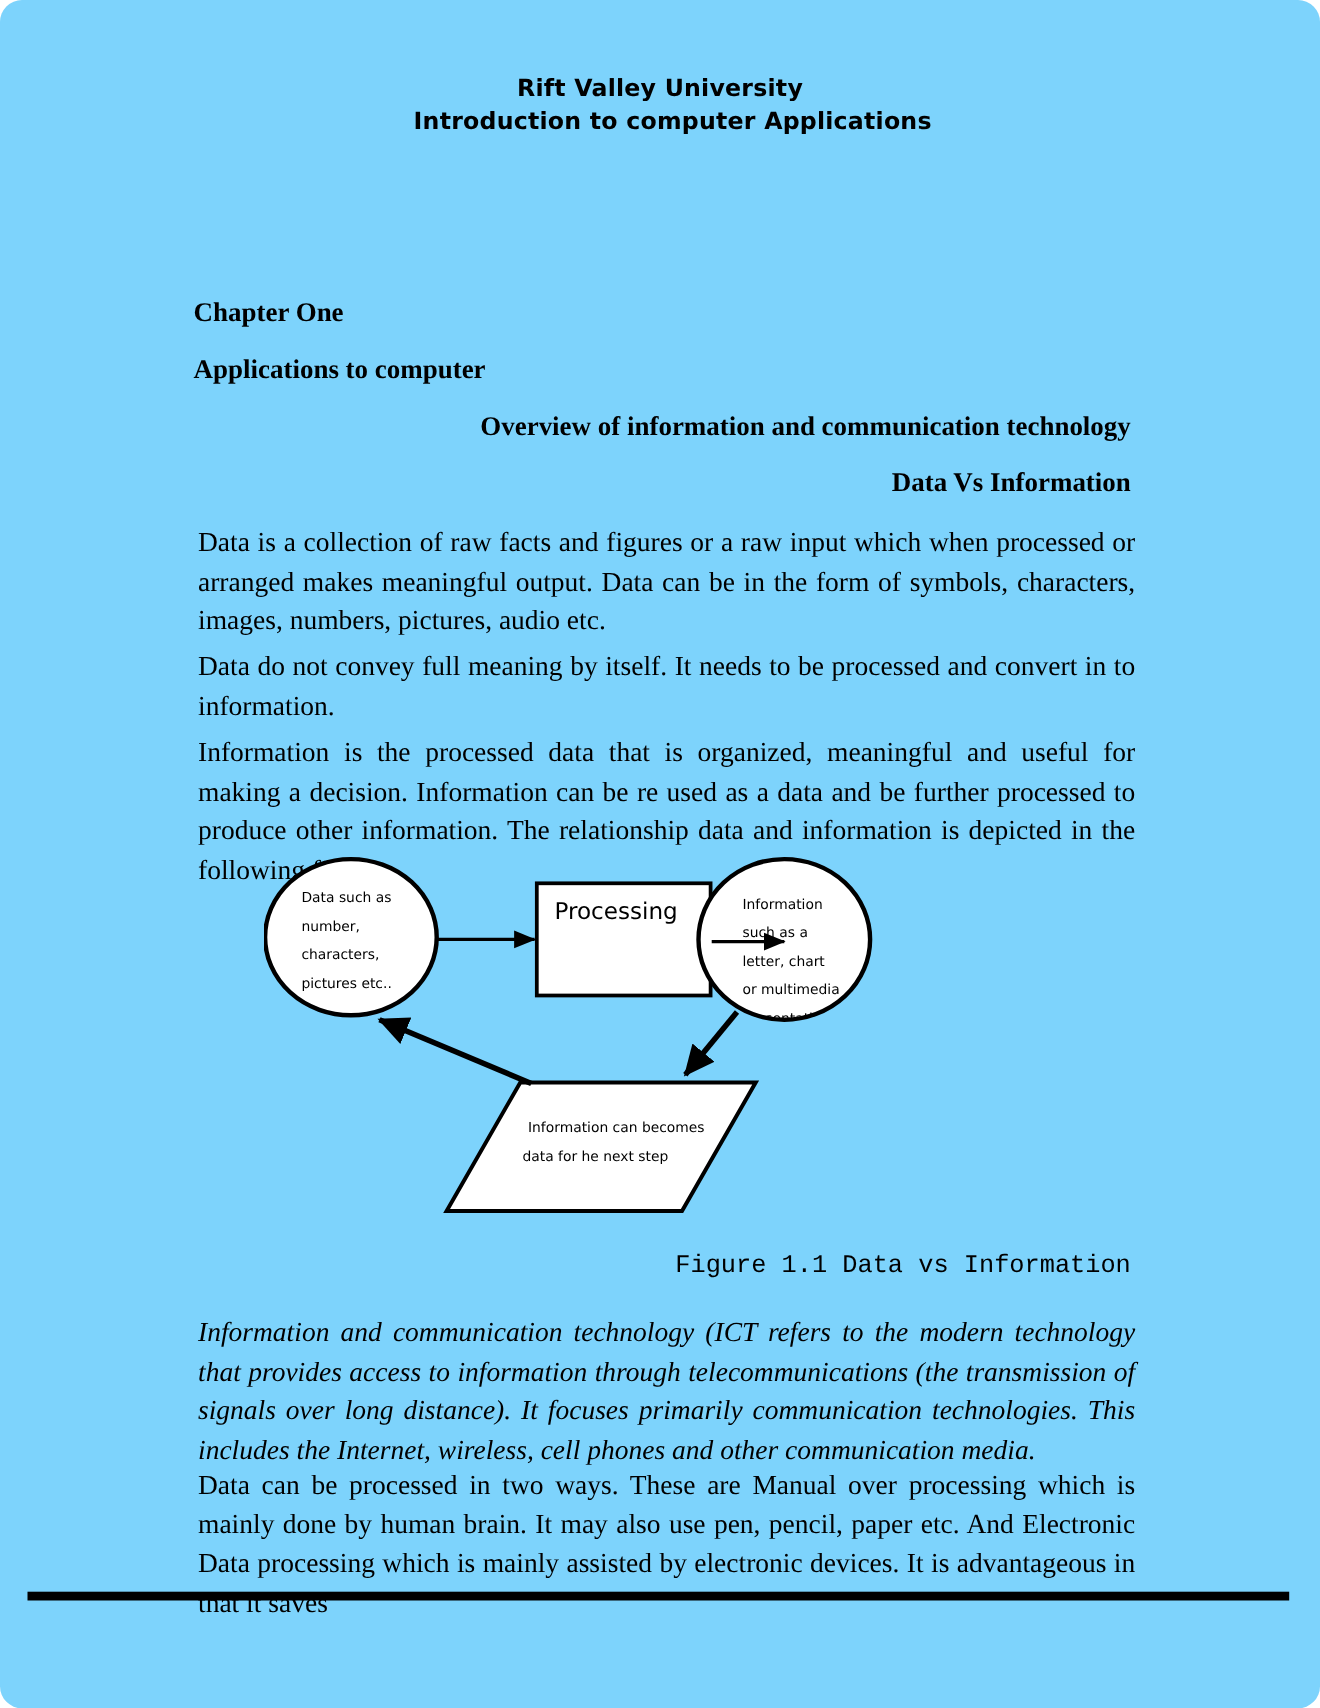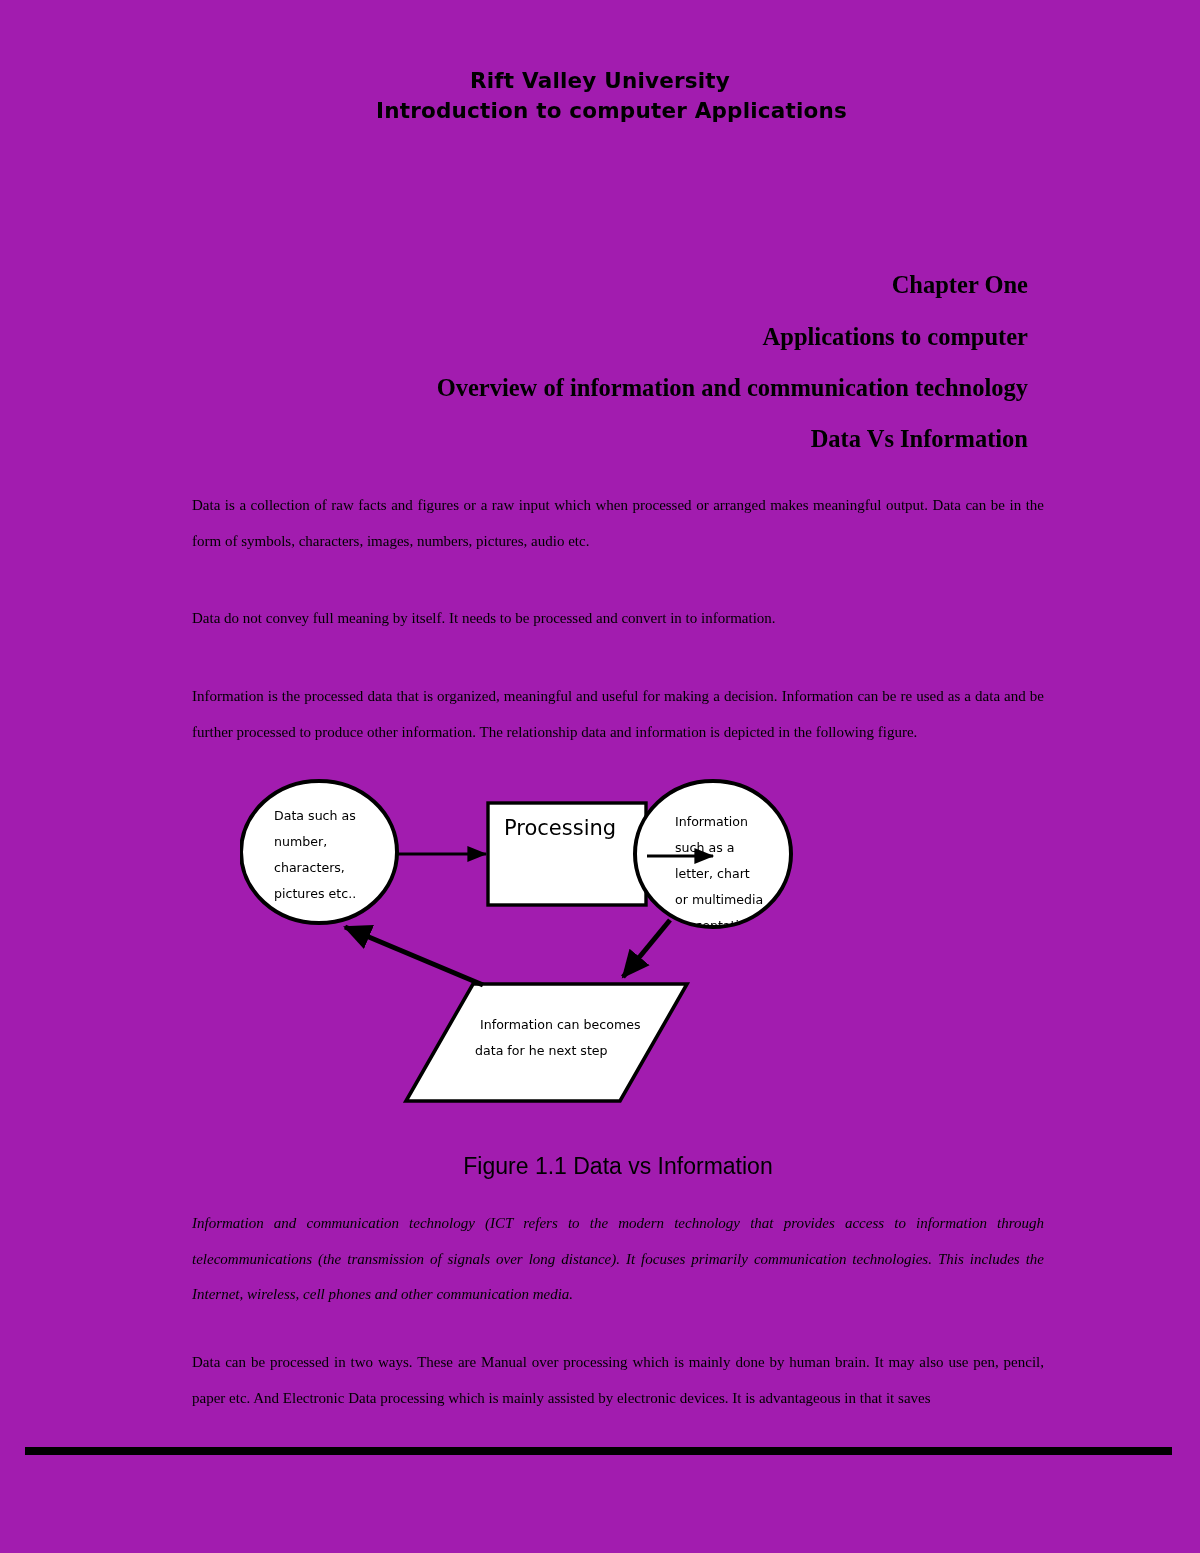--- a/index.html
+++ b/index.html
@@ -12,21 +12,22 @@
     height: 1553px;
     position: relative;
     font-family: "Liberation Serif", "DejaVu Serif", serif;
     color: #000000;
     overflow: hidden;
   }
 
   .page {
     position: absolute;
     inset: 0;
-    background: #a21caf;
+    background: #7dd3fc;
+    border-radius: 20px;
   }
 
   
   .doc-header {
     position: absolute;
     left: 0;
     top: 66px;
     width: 1200px;
     text-align: center;
     font-family: "DejaVu Sans", "Liberation Sans", sans-serif;
@@ -42,61 +43,61 @@
   .content {
     position: absolute;
     left: 176px;
     top: 0;
     width: 852px;
   }
 
   h1.chapter,
   h2.subtitle {
     margin: 0;
+    text-align: left;
+    font-weight: bold;
+    font-size: 24.5px;
+    line-height: 1.2;
+    font-family: "Liberation Serif", "DejaVu Serif", serif;
+  }
+  h3.heading {
+    margin: 0;
     text-align: right;
     font-weight: bold;
     font-size: 24.5px;
     line-height: 1.2;
     font-family: "Liberation Serif", "DejaVu Serif", serif;
   }
-  h3.heading {
-    margin: 0;
-    text-align: right;
-    font-weight: bold;
-    font-size: 24.5px;
-    line-height: 1.2;
-    font-family: "Liberation Serif", "DejaVu Serif", serif;
-  }
 
   .pos-chapter   { position: absolute; left: 0;   top: 270px; width: 852px; }
   .pos-subtitle  { position: absolute; left: 0;   top: 322px; width: 852px; }
   .pos-h-overview{ position: absolute; left: 0;   top: 373px; width: 852px; }
   .pos-h-datavs  { position: absolute; left: 0;   top: 424px; width: 852px; }
 
   p.body {
-    margin: 16px;
+    margin: 4px;
     text-align: justify;
-    font-size: 15px;
+    font-size: 25px;
     line-height: 35.5px;
     font-family: "Liberation Serif", "DejaVu Serif", serif;
   }
 
   .pos-p1 { position: absolute; left: 0; top: 472px;  width: 852px; }
   .pos-p2 { position: absolute; left: 0; top: 585px;  width: 852px; }
   .pos-p3 { position: absolute; left: 0; top: 663px;  width: 852px; }
   .pos-cap{ position: absolute; left: 0; top: 1134px; width: 852px; }
   .pos-p4 { position: absolute; left: 0; top: 1190px; width: 852px; font-style: italic; }
   .pos-p5 { position: absolute; left: 0; top: 1329px; width: 852px; }
 
   .caption {
-    margin: 16px;
+    margin: 0;
     font-size: 23px;
     line-height: 32px;
-    text-align: center;
-    font-family: Liberation Sans, sans-serif;
+    text-align: right;
+    font-family: Liberation Mono, monospace;
   }
 
   
   .figure {
     position: absolute;
     left: 240px;
     top: 770px;
     width: 680px;
     height: 350px;
   }

